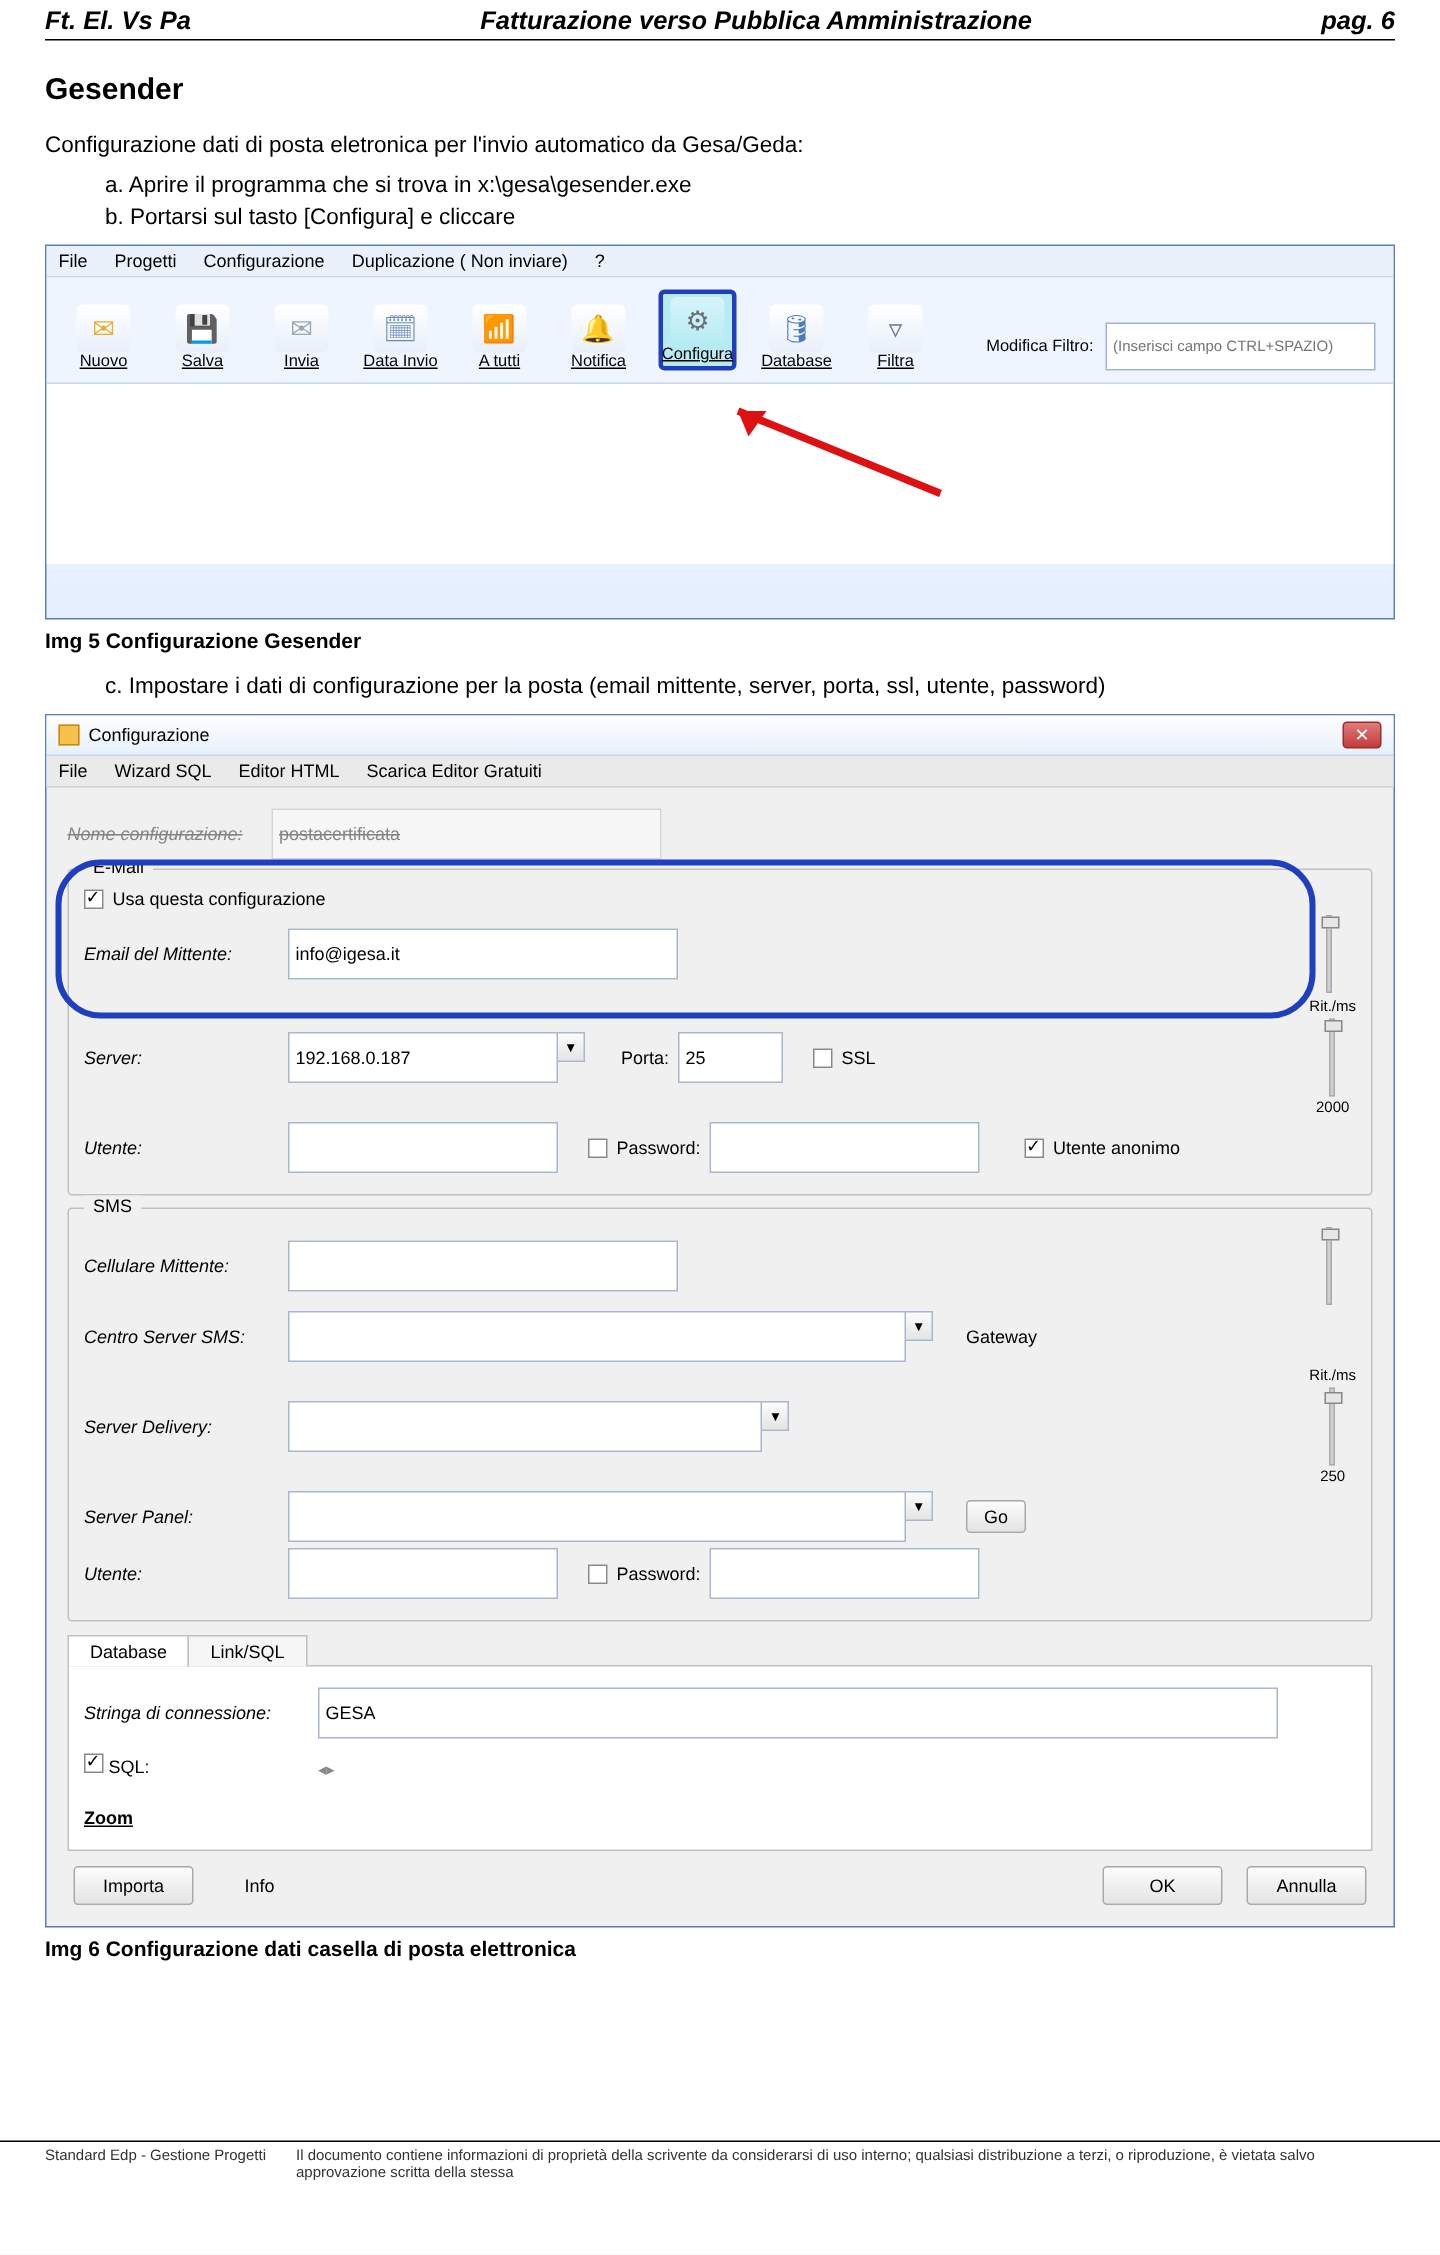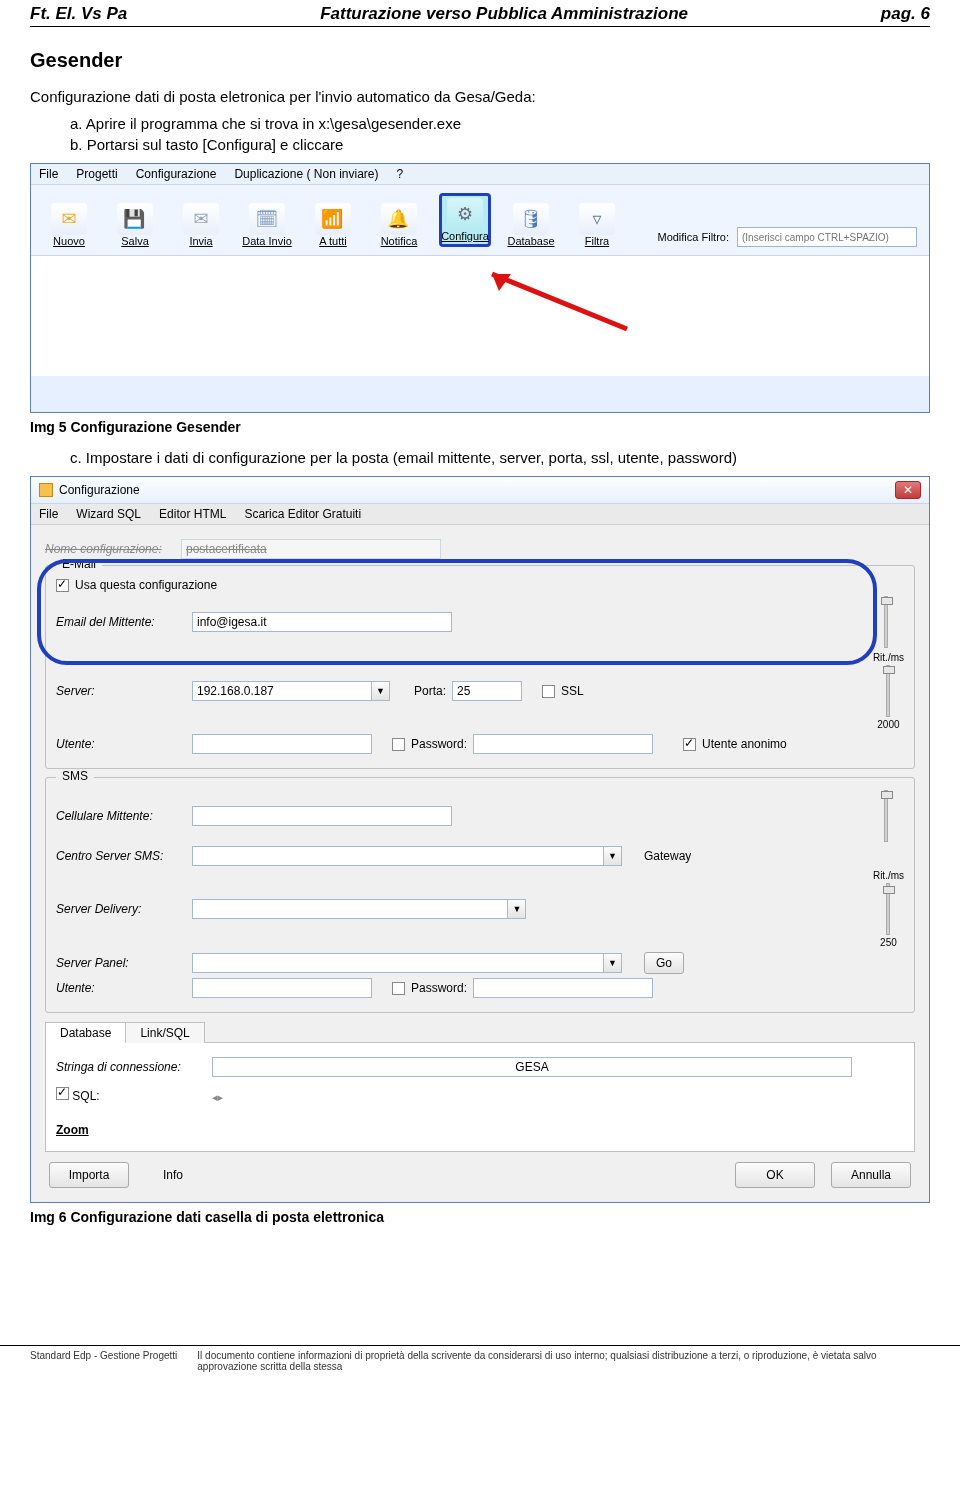--- a/index.html
+++ b/index.html
@@ -73,21 +73,21 @@
     background: linear-gradient(#ffffff,#e8effa);
   }
   .tool-btn.configura { border: 3px solid #1f3fbf; background: #b6ebf3; padding: 2px; border-radius: 4px; }
   .tool-btn.configura .glyph { background: linear-gradient(#d6f5fa,#b6ebf3); }
   .toolbar-right {
     margin-left: auto;
     display: flex; align-items: center; gap: 8px;
     font-size: 11px;
   }
   .filter-input {
-    width: 180px; height: 20px;
+    width: 180px; height: 32px;
     border: 1px solid #9bb4d6;
     background: #fff;
     font-size: 10px; color: #888; padding: 0 4px;
   }
   .workarea { background: #fff; height: 120px; position: relative; }
   .arrow {
     position: absolute; top: 105px; left: 456px;
     width: 160px; height: 80px; pointer-events: none;
   }
   .arrow svg { width: 100%; height: 100%; }
@@ -114,21 +114,21 @@
   .dlg-menubar {
     background: #eaeaea;
     padding: 3px 8px;
     display: flex; gap: 18px;
     border-bottom: 1px solid #cfcfcf;
   }
   .dlg-body { padding: 10px 14px 14px 14px; }
   .row { display: flex; align-items: center; gap: 6px; margin: 4px 0; }
   .lbl { width: 130px; font-style: italic; }
   .txtfield {
-    height: 20px; border: 1px solid #a9b7cc;
+    height: 34px; border: 1px solid #a9b7cc;
     background: #fff; padding: 0 4px;
     font-size: 12px;
   }
   .wide { width: 260px; }
   .med { width: 180px; }
   .sm { width: 70px; }
   .cb { width: 13px; height: 13px; border: 1px solid #888; background: #fff; display:inline-block; position: relative; }
   .cb.checked::after { content: "✓"; position:absolute; top:-3px; left:0; font-size:12px; }
   .fieldset {
     border: 1px solid #c0c0c0; border-radius: 3px;
@@ -426,21 +426,21 @@
         </div>
       </div>
 
       <div class="tabs">
         <div class="tab active">Database</div>
         <div class="tab">Link/SQL</div>
       </div>
       <div class="tab-panel">
         <div class="row">
           <span class="lbl" style="width:150px;">Stringa di connessione:</span>
-          <input class="txtfield" style="width: 640px; text-align: center;" value="GESA">
+          <input class="txtfield" style="width: 640px;" value="GESA">
         </div>
         <div class="row" style="align-items:flex-start; margin-top:10px;">
           <div style="width:150px; display:flex; flex-direction:column; gap:20px;">
             <span>
               <span class="cb checked"></span>
               <span>SQL:</span>
             </span>
             <span style="text-decoration:underline;font-weight:bold;">Zoom</span>
           </div>
           <div>

